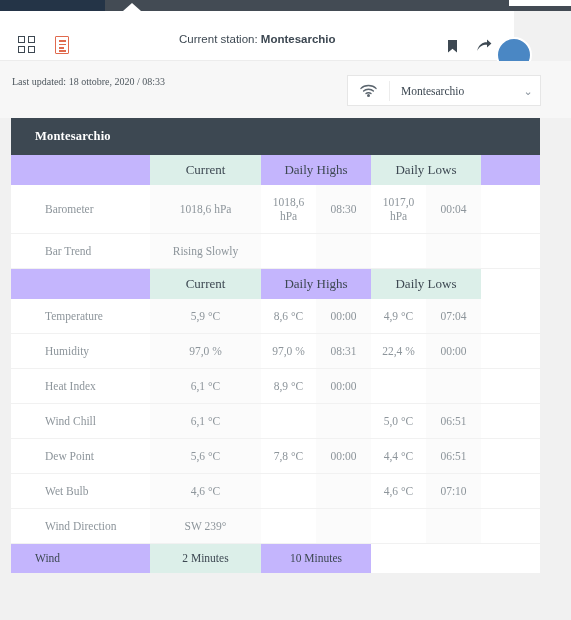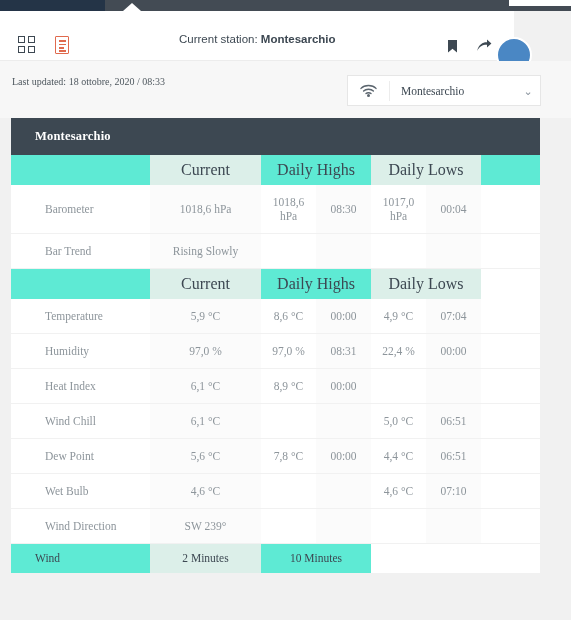--- a/index.html
+++ b/index.html
@@ -100,24 +100,24 @@
   table.wx col.c-lo    { width: 55px; }
   table.wx col.c-lot   { width: 55px; }
   table.wx col.c-end   { width: 59px; }
 
   tr.section-head td {
     background: #3d4852; color: #ffffff;
     font-weight: bold; font-size: 12.5px;
     padding: 11px 0 11px 24px; letter-spacing: .2px;
   }
   tr.col-head td {
-    height: 30px; font-size: 16px; color: #3d4852;
+    height: 30px; font-size: 13px; color: #3d4852;
     text-align: center; vertical-align: middle;
   }
-  .teal-dark  { background: #5eead4; }
+  .teal-dark  { background: #c4b5fd; }
   .teal-light { background: #dcefe9; }
   .plain      { background: #ffffff; }
 
   tr.data-row td {
     font-size: 11.5px; color: #8d959b;
     text-align: center; vertical-align: middle;
     padding: 10px 2px; border-bottom: 1px solid #f1f1f1;
     line-height: 14px;
   }
   tr.data-row td.label {

